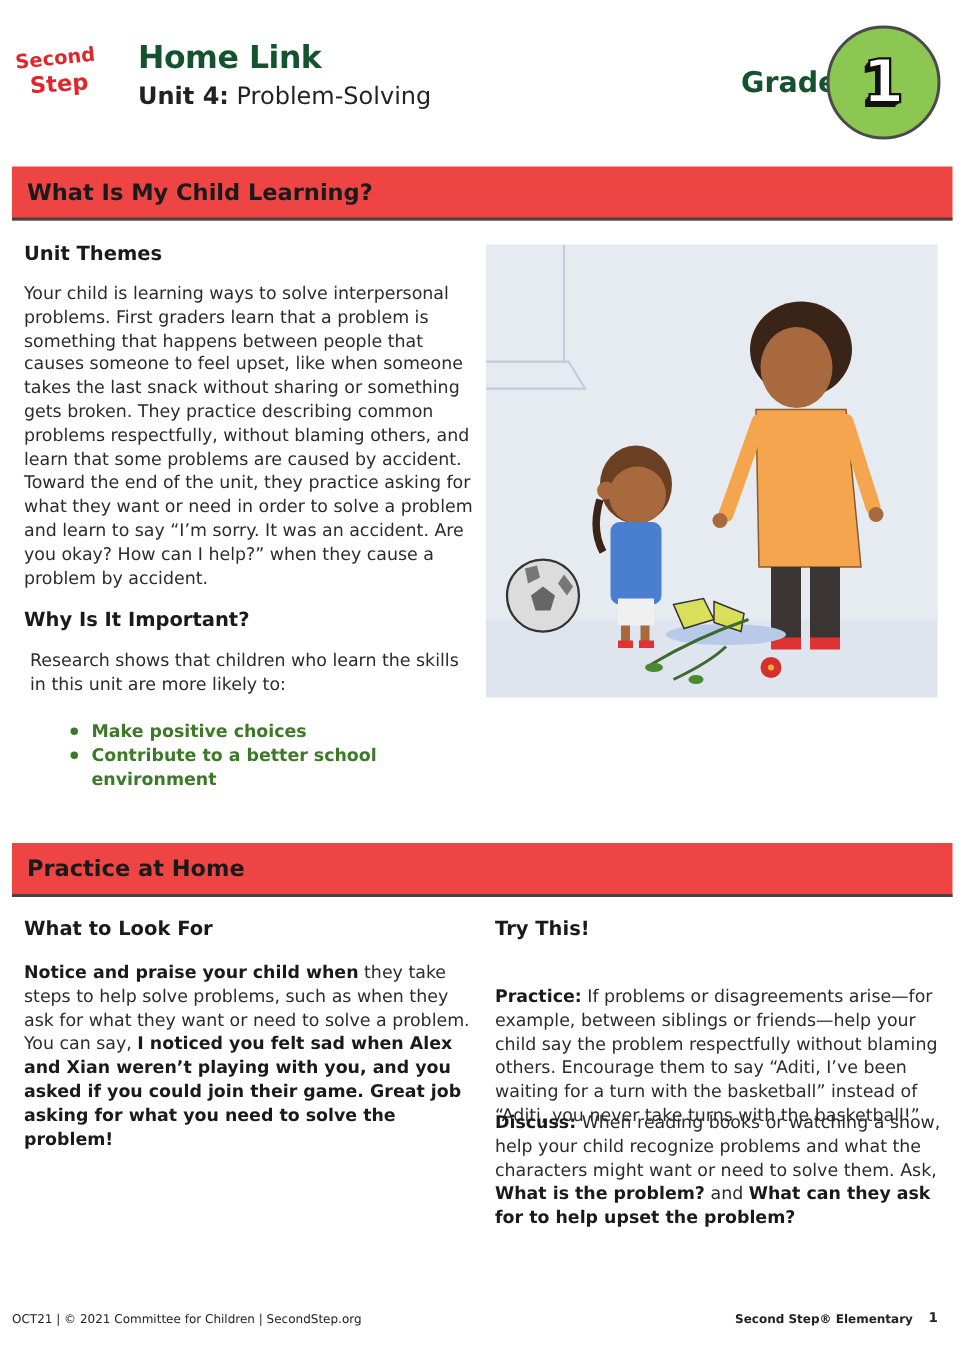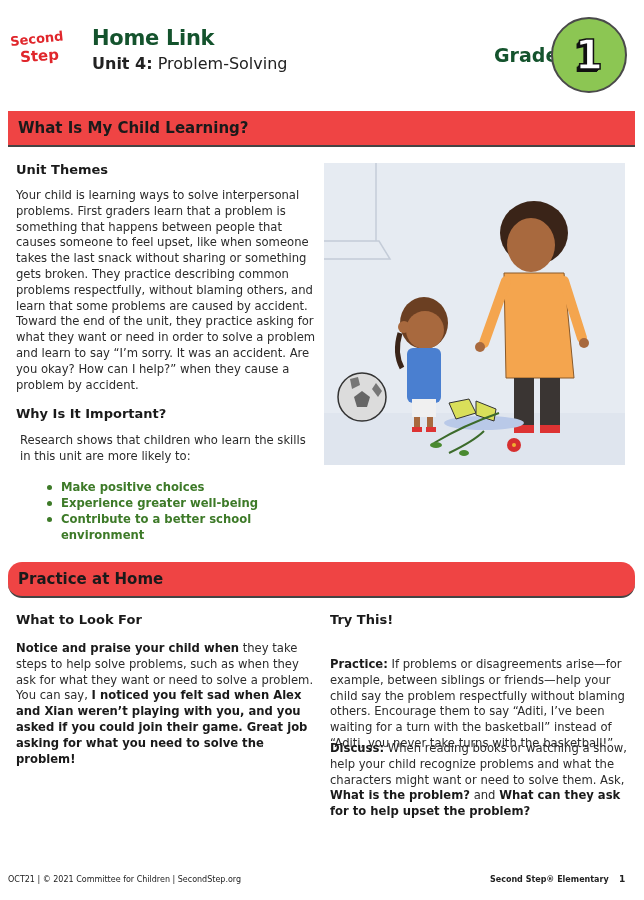--- a/index.html
+++ b/index.html
@@ -13,21 +13,21 @@
   .subtitle { position: absolute; left: 92px; top: 54px; font-size: 16px; color: #222; }
   .subtitle b { font-weight: bold; }
   .grade-label { position: absolute; left: 494px; top: 44px; font-size: 19px; font-weight: bold; color: #14532d; }
   .grade-badge { position: absolute; left: 551px; top: 17px; width: 76px; height: 76px; border-radius: 50%; background: #8cc653; border: 2px solid #4a4a4a; display: flex; align-items: center; justify-content: center; }
   .grade-badge span { font-family: "DejaVu Sans", sans-serif; font-weight: bold; font-size: 40px; color: #ffffff; text-shadow: -3px 3px 0 #111, -2px 2px 0 #111, -1px 1px 0 #111; -webkit-text-stroke: 1.5px #111; }
 
   
   .banner { position: absolute; left: 8px; width: 627px; height: 36px; background: #ef4444; border-bottom: 2px solid #444; display: flex; align-items: center; padding-left: 10px; }
   .banner h2 { font-size: 15px; font-weight: bold; color: #1a1a1a; }
   #banner-1 { top: 111px; }
-  #banner-2 { top: 562px; border-radius: 14px; }
+  #banner-2 { top: 562px; }
 
   .h3 { position: absolute; font-size: 13px; font-weight: bold; color: #1a1a1a; }
   .p { position: absolute; font-size: 11.6px; line-height: 15.8px; color: #2b2b2b; }
   .p b { color: #1a1a1a; }
 
   
   #unit-themes-heading { left: 16px; top: 162px; }
   #unit-themes-text { left: 16px; top: 188px; width: 300px; }
   #why-heading { left: 16px; top: 406px; }
   #why-text { left: 20px; top: 433px; width: 300px; }
@@ -71,21 +71,20 @@
   <h2>What Is My Child Learning?</h2>
 </div>
 
 <div class="h3" id="unit-themes-heading">Unit Themes</div>
 <div class="p" id="unit-themes-text">Your child is learning ways to solve interpersonal problems. First graders learn that a problem is something that happens between people that causes someone to feel upset, like when someone takes the last snack without sharing or something gets broken. They practice describing common problems respectfully, without blaming others, and learn that some problems are caused by accident. Toward the end of the unit, they practice asking for what they want or need in order to solve a problem and learn to say “I’m sorry. It was an accident. Are you okay? How can I help?” when they cause a problem by accident.</div>
 
 <div class="h3" id="why-heading">Why Is It Important?</div>
 <div class="p" id="why-text">Research shows that children who learn the skills in this unit are more likely to:</div>
 <ul class="bullets">
   <li>Make positive choices</li>
-  <li>Experience greater well-being</li>
   <li>Contribute to a better school environment</li>
 </ul>
 
 <div class="illustration" title="Child and adult looking at a broken vase with flowers on the floor next to a soccer ball">
   <svg viewBox="0 0 301 302">
 
     <rect x="0" y="0" width="301" height="302" fill="#e6ebf2"></rect>
     <rect x="0" y="250" width="301" height="52" fill="#dfe5ee"></rect>
     <path d="M0 78 L55 78 L66 96 L0 96" fill="none" stroke="#c4ccd8" stroke-width="1.5"></path>
     <line x1="52" y1="0" x2="52" y2="78" stroke="#c4ccd8" stroke-width="1.5"></line>

